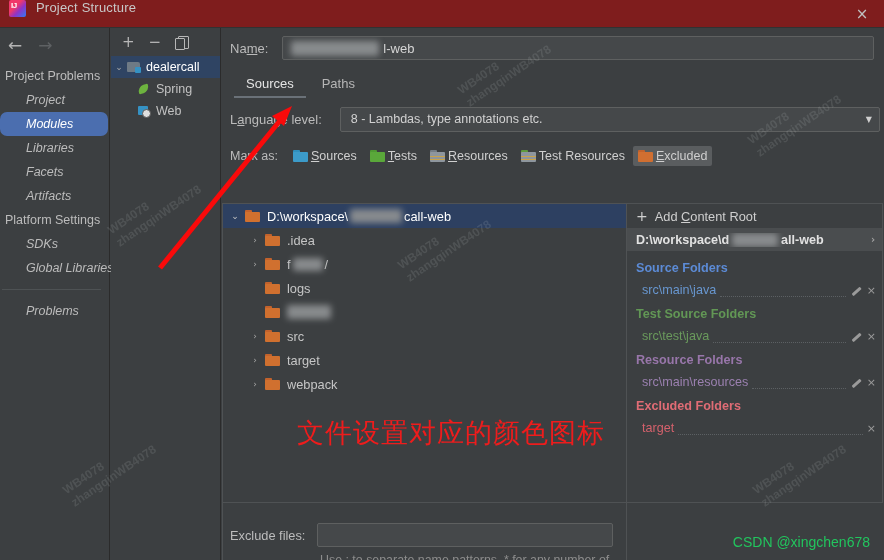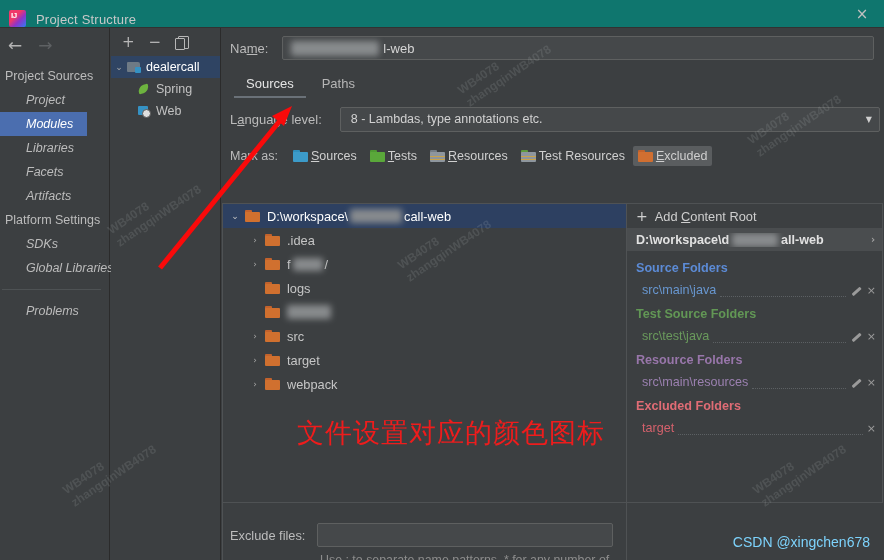--- a/index.html
+++ b/index.html
@@ -16,22 +16,22 @@
   #app {
     position: relative;
     width: 884px; height: 560px;
     background: #3c3f41;
   }
 
   
   .titlebar {
     position: absolute; top: 0; left: 0;
     width: 884px; height: 28px;
-    background: #0f766e;
-    display: flex; align-items: flex-end;
+    background: #7f1d1d;
+    display: flex; align-items: flex-start;
     border-bottom: 1px solid #323232;
   }
   .ij-logo {
     width: 17px; height: 17px; margin-left: 9px; margin-right: 10px;
     flex: 0 0 auto;
     position: relative;
     border-radius: 2px;
     background: linear-gradient(135deg, #f0386a 0%, #f0386a 38%, #8f34c8 62%, #2f7cf5 100%);
   }
   .ij-logo::after {
@@ -74,21 +74,22 @@
   .sb-list { padding-top: 2px; }
   .sb-item {
     height: 24px; display: flex; align-items: center;
     font-size: 12.5px; color: #bcbcbc;
     white-space: nowrap; cursor: pointer;
   }
   .sb-item.group { padding-left: 5px; color: #bcbcbc; }
   .sb-item.child { padding-left: 26px; font-style: italic; }
   .sb-item.selected {
     background: #4b6eaf; color: #ffffff;
-    width: 87px;
+    width: 108px;
+    border-radius: 7px;
   }
   .sb-sep {
     height: 1px; background: #4e5254;
     margin: 9px 8px 9px 2px;
   }
 
   
   .modpanel {
     position: absolute; left: 111px; top: 28px;
     width: 110px; height: 532px;
@@ -414,21 +415,21 @@
     letter-spacing: 1px; white-space: nowrap;
     pointer-events: none;
   }
   .arrow-svg {
     position: absolute; left: 0; top: 0;
     width: 884px; height: 560px;
     pointer-events: none;
   }
   .csdn {
     position: absolute; right: 14px; bottom: 10px;
-    font-size: 14px; color: #7dd3fc;
+    font-size: 14px; color: #22c55e;
     pointer-events: none;
   }
   .wm {
     position: absolute;
     color: rgba(210,215,220,0.13);
     font-size: 12px; font-weight: bold;
     transform: rotate(-34deg);
     pointer-events: none; white-space: nowrap;
     line-height: 15px;
   }
@@ -443,21 +444,21 @@
     <div class="title-text">Project Structure</div>
     <div class="win-close">×</div>
   </div>
 
   <div class="sidebar">
     <div class="nav-arrows">
       <span class="nav-arrow enabled">←</span>
       <span class="nav-arrow disabled">→</span>
     </div>
     <div class="sb-list">
-      <div class="sb-item group">Project Sources</div>
+      <div class="sb-item group">Project Problems</div>
       <div class="sb-item child">Project</div>
       <div class="sb-item child selected">Modules</div>
       <div class="sb-item child">Libraries</div>
       <div class="sb-item child">Facets</div>
       <div class="sb-item child">Artifacts</div>
       <div class="sb-item group">Platform Settings</div>
       <div class="sb-item child">SDKs</div>
       <div class="sb-item child">Global Libraries</div>
       <div class="sb-sep"></div>
       <div class="sb-item child">Problems</div>

